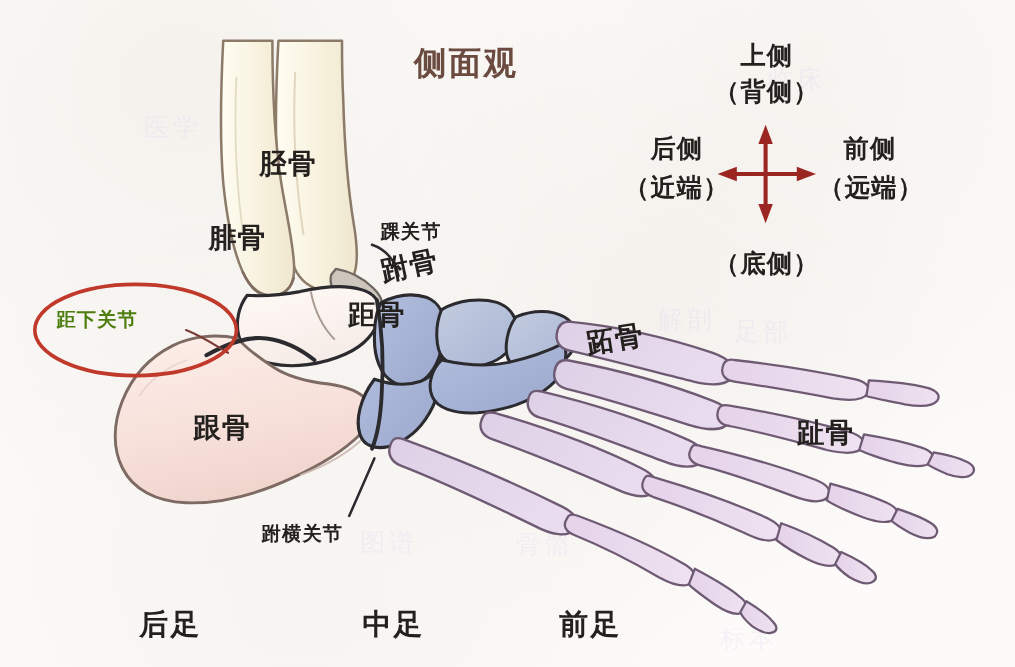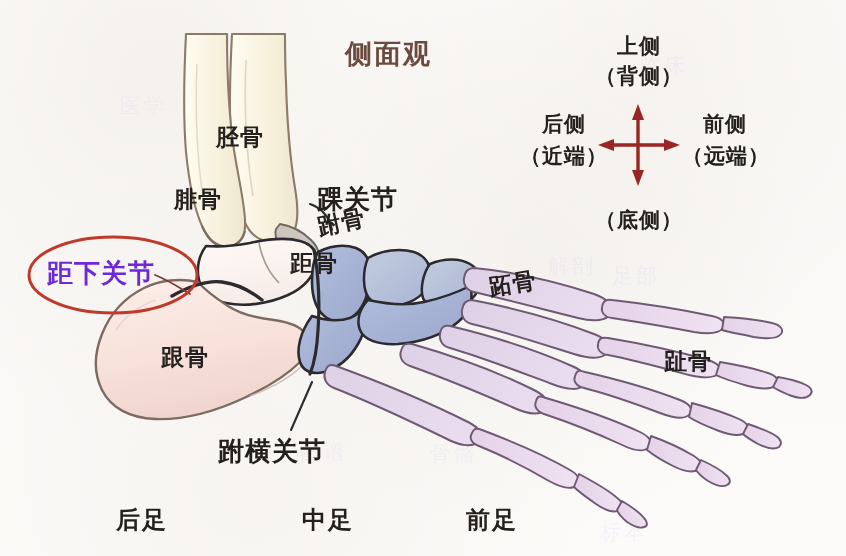--- a/index.html
+++ b/index.html
@@ -61,21 +61,21 @@
     line-height: 1.18;
     text-align: center;
   }
   .title-label {
     color: #6b4a40;
     font-size: 27px;
     font-weight: 700;
     letter-spacing: 2px;
   }
   .bone-label   { font-size: 23px; letter-spacing: 1px; }
-  .joint-label  { font-size: 26px; letter-spacing: 1px; }
+  .joint-label  { font-size: 16px; letter-spacing: 1px; }
   .slanted      { transform: rotate(-9deg); transform-origin: left center; font-style: normal; }
   .slanted2     { transform: rotate(-12deg); transform-origin: left center; }
   .compass-label{ font-size: 21px; letter-spacing: 1px; }
   .region-label { font-size: 24px; letter-spacing: 2px; }
 </style>
 </head>
 <body>
 
 <div id="stage" style="background: rgb(253, 252, 251);">
 
@@ -313,21 +313,21 @@
   <div class="label bone-label" style="left:161px; top:344px;">跟骨</div>
 
   <div class="label bone-label slanted2" style="left:318px; top:214px;">跗骨</div>
 
   <div class="label bone-label slanted" style="left:489px; top:274px;">跖骨</div>
 
   <div class="label bone-label" style="left:664px; top:312px;margin-top:36px;">趾骨</div>
 
   <div class="label joint-label" style="left:317px; top:184px;">踝关节</div>
 
-  <div class="label joint-label" style="left:47px; top:258px; color:#6d28d9;">距下关节</div>
+  <div class="label joint-label" style="left:47px; top:258px; color:#4d7c0f;">距下关节</div>
 
   <div class="label joint-label" style="left:218px; top:436px;">跗横关节</div>
 
   <div class="label region-label" style="left:116px; top:506px;">后足</div>
 
   <div class="label region-label" style="left:302px; top:506px;">中足</div>
 
   <div class="label region-label" style="left:466px; top:506px;">前足</div>
 
 </div>

